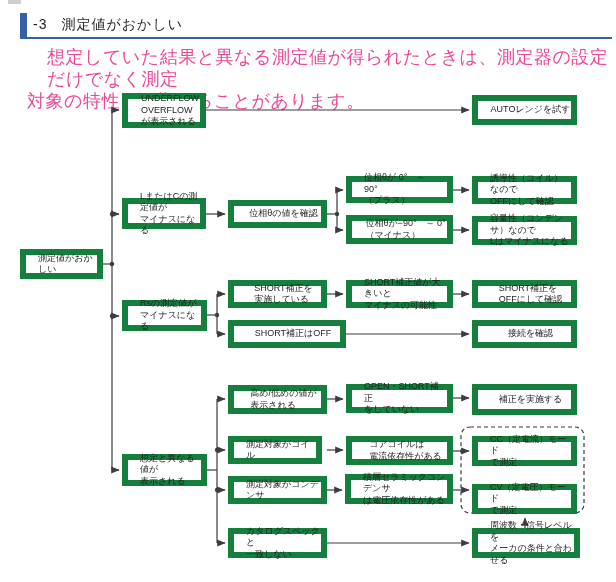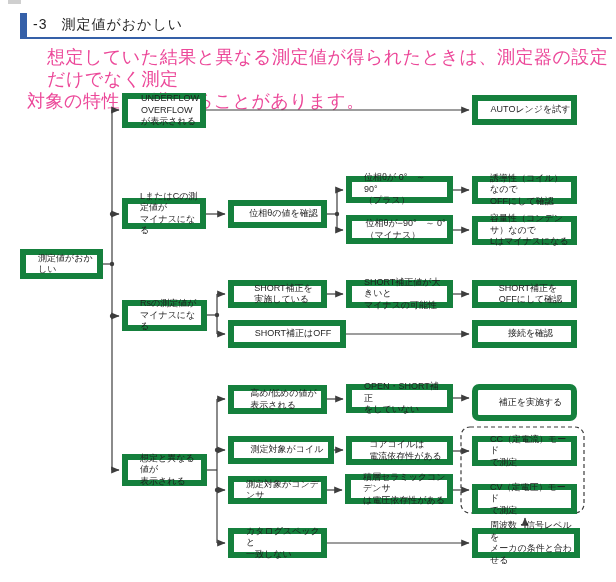--- a/index.html
+++ b/index.html
@@ -39,22 +39,22 @@
   .n-capacitive{left:472px;top:216px;width:105px;height:29px;}
   .n-rs{left:122px;top:300px;width:85px;height:31px;}
   .n-short-on{left:228px;top:280px;width:99px;height:28px;}
   .n-short-off{left:228px;top:320px;width:118px;height:28px;}
   .n-short-large{left:346px;top:280px;width:107px;height:28px;}
   .n-short-off-check{left:472px;top:280px;width:105px;height:28px;}
   .n-connection{left:472px;top:320px;width:105px;height:28px;}
   .n-unexpected{left:122px;top:454px;width:85px;height:32px;}
   .n-highlow{left:228px;top:385px;width:99px;height:29px;}
   .n-open-short{left:346px;top:384px;width:107px;height:29px;}
-  .n-do-corr{left:472px;top:384px;width:105px;height:37px;border-radius:7px;}
-  .n-coil{left:228px;top:436px;width:106px;height:28px;}
+  .n-do-corr{left:472px;top:384px;width:105px;height:31px;}
+  .n-coil{left:228px;top:436px;width:94px;height:28px;}
   .n-core-coil{left:346px;top:436px;width:107px;height:29px;}
   .n-cc{left:472px;top:436px;width:105px;height:30px;}
   .n-cap{left:228px;top:476px;width:99px;height:28px;}
   .n-mlcc{left:345px;top:474px;width:108px;height:30px;}
   .n-cv{left:472px;top:476px;width:105px;height:30px;margin-top:8px;}
   .n-catalog{left:228px;top:528px;width:99px;height:30px;}
   .n-freq{left:472px;top:528px;width:108px;height:30px;}
 </style>
 </head>
 <body>

